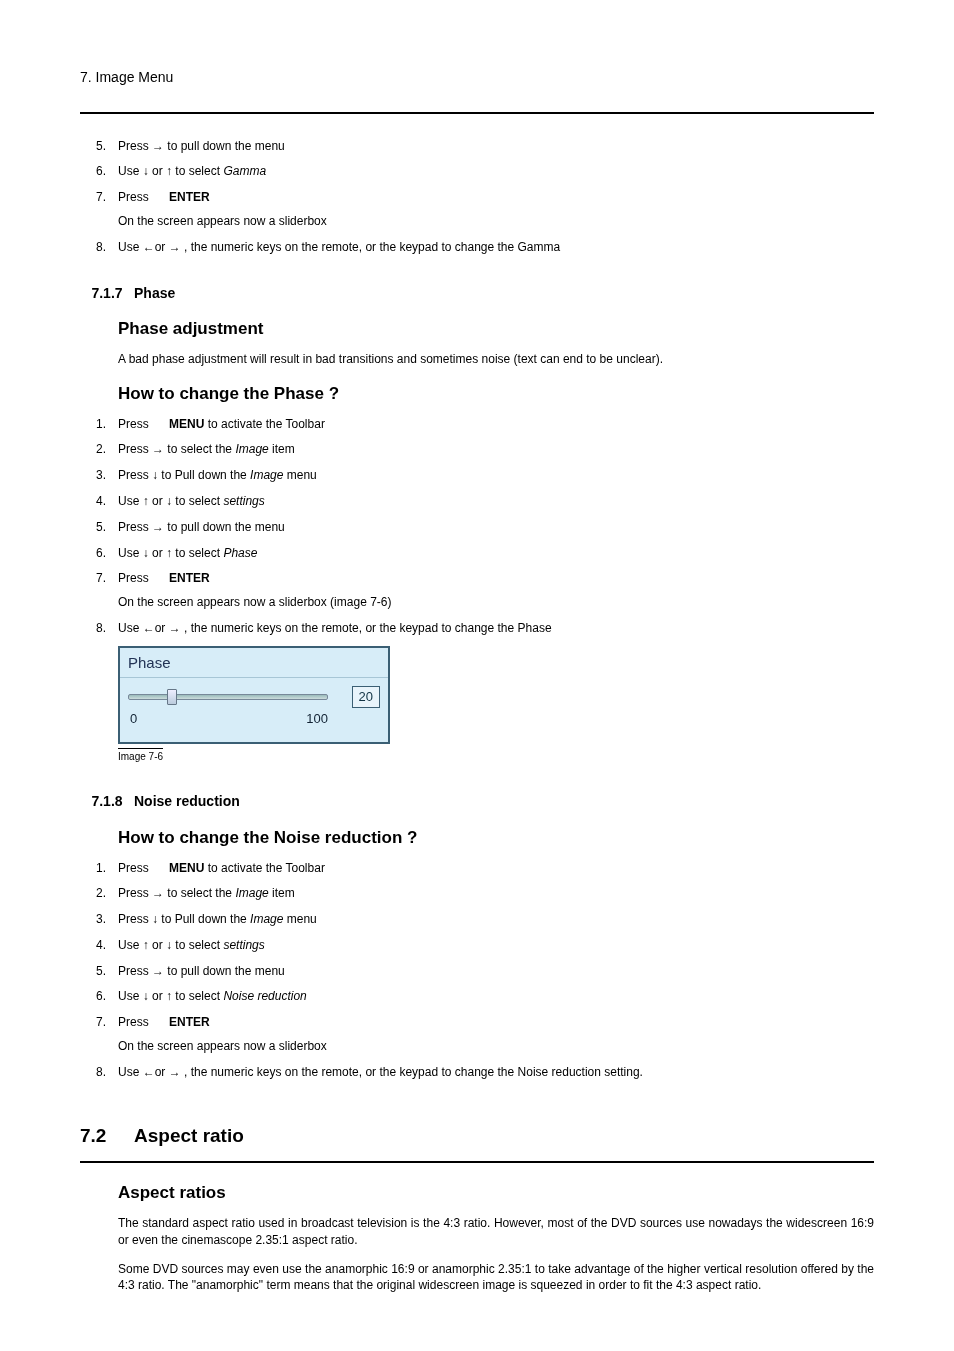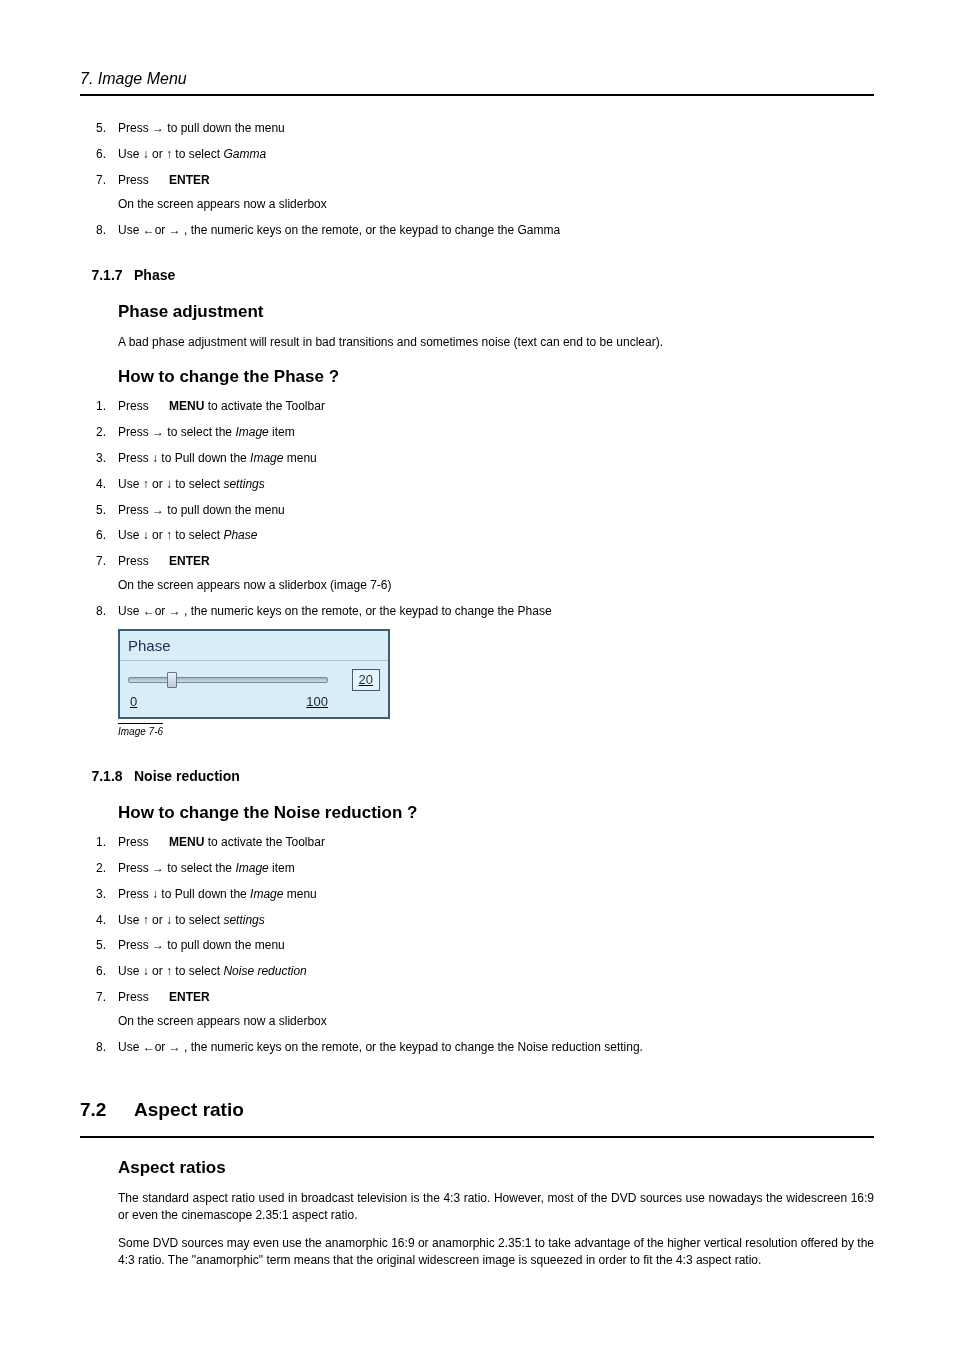--- a/index.html
+++ b/index.html
@@ -7,23 +7,22 @@
     font-family: Arial, Helvetica, sans-serif;
     font-size: 12px;
     color: #000;
     background: #fff;
     width: 954px;
     margin: 0 auto;
     padding: 68px 80px 40px 80px;
     line-height: 1.4;
   }
   .header-title {
-    font-style: italic;
-    font-size: 16px;
-    margin-bottom: 4px;
+    font-size: 14px;
+    margin-bottom: 24px;
   }
   .header-rule {
     border: none;
     border-top: 2.5px solid #000;
     margin-bottom: 24px;
   }
   .ol-steps { list-style: none; padding-left: 38px; }
   .ol-steps li { margin-bottom: 9px; position: relative; }
   .ol-steps .num { position: absolute; left: -22px; }
   .sub-note { padding-left: 38px; margin-bottom: 9px; margin-top: -2px; }
@@ -55,21 +54,21 @@
     border: 2px solid #3b5f74;
     background: #d7edf8;
   }
   .slider-title {
     padding: 4px 8px;
     border-bottom: 1px solid #a7c6d6;
     font-family: Arial, sans-serif;
     font-size: 15px;
     color: #235;
   }
-  .slider-body { padding: 8px 8px 4px 8px; text-decoration: underline; }
+  .slider-body { padding: 8px 8px 12px 8px; }
   .slider-row { display: flex; align-items: center; gap: 8px; }
   .track-wrap { flex: 1; position: relative; height: 18px; display:flex; align-items:center; }
   .track {
     width: 200px;
     height: 6px;
     background: linear-gradient(#9bb, #cdd);
     border: 1px solid #789;
     border-radius: 2px;
     position: relative;
   }
@@ -86,21 +85,21 @@
   .value-box {
     border: 1px solid #3b5f74;
     background: #e8f4fb;
     padding: 1px 6px;
     font-size: 13px;
     color: #134;
     text-align: right;
     min-width: 24px;
   }
   .scale-row { display: flex; width: 200px; justify-content: space-between; font-size: 13px; color: #123; padding: 2px 0 2px 2px;}
-  .figure-caption { font-size: 10px; padding-left: 38px; margin-bottom: 28px; border-top: 0; font-style: italic; }
+  .figure-caption { font-size: 10px; padding-left: 38px; margin-bottom: 28px; border-top: 0; }
   .caption-underline { display:inline-block; border-top:1px solid #000; padding-top:1px; font-size:10px;}
 
   .major-section {
     margin-top: 42px;
   }
   .major-section-title {
     font-weight: bold;
     font-size: 19px;
     margin-bottom: 12px;
   }

